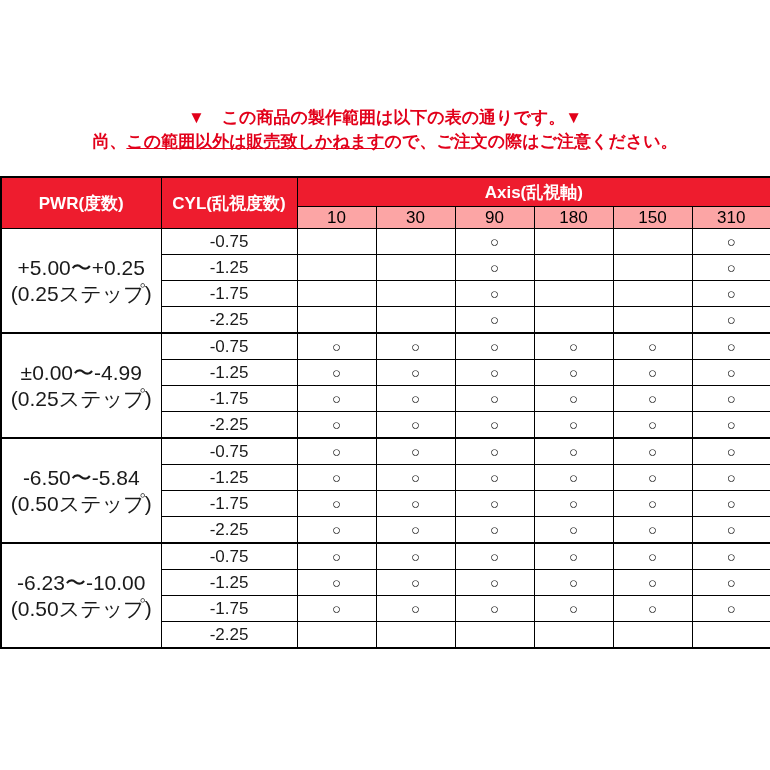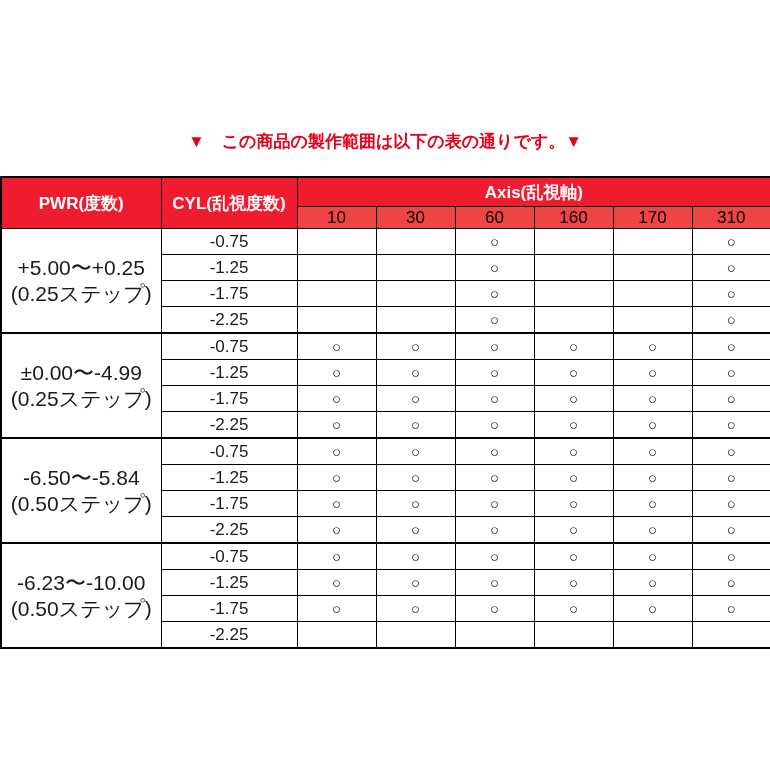--- a/index.html
+++ b/index.html
@@ -13,21 +13,20 @@
     background:#ffffff;
     font-family:"Liberation Sans","DejaVu Sans",sans-serif;
   }
   .notice{
     padding-top:106px;
     text-align:center;
     font-weight:bold;
     font-size:17px;
     line-height:24px;
     color:#e2001a;
-    margin-top:24px;
   }
   .notice .u{ text-decoration:underline; }
   table.spec{
     width:770px;
     margin-top:22px;
     border-collapse:collapse;
     table-layout:fixed;
     border:2px solid var(--border);
   }
   table.spec th, table.spec td{
@@ -40,21 +39,21 @@
   }
   th.redhead{
     background:var(--red);
     color:#ffffff;
     font-size:17px;
     font-weight:bold;
   }
   tr.axis-title-row th{ height:28px; }
   tr.axis-sub-row th{
     height:21px;
-    background:#ef4444;
+    background:#fca5a5;
     color:#000000;
     font-weight:normal;
     font-size:17px;
   }
   tbody td{
     height:25px;
     font-size:17px;
     color:#1a1a1a;
     background:#ffffff;
   }
@@ -66,20 +65,21 @@
     font-size:15px;
     color:#222222;
   }
   tr.group-start td{ border-top:2px solid var(--border); }
 </style>
 </head>
 <body>
 
 <div class="notice" style="color: rgb(226, 0, 26);">
   <div>▼　この商品の製作範囲は以下の表の通りです。▼</div>
+  <div><span>尚、</span><span class="u">この範囲以外は販売致しかねます</span><span>ので、ご注文の際はご注意ください。</span></div>
 </div>
 
 <table class="spec">
   <colgroup>
     <col style="width:160px">
     <col style="width:136px">
     <col style="width:79px">
       <col style="width:79px">
       <col style="width:79px">
     <col style="width:79px">
@@ -88,23 +88,23 @@
   </colgroup>
   <thead>
     <tr class="axis-title-row">
       <th rowspan="2" class="redhead">PWR(度数)</th>
       <th rowspan="2" class="redhead">CYL(乱視度数)</th>
       <th colspan="6" class="redhead">Axis(乱視軸)</th>
     </tr>
     <tr class="axis-sub-row">
         <th>10</th>
         <th>30</th>
-        <th>60</th>
-        <th>160</th>
-        <th>170</th>
+        <th>90</th>
+        <th>180</th>
+        <th>150</th>
         <th>310</th>
       </tr>
   </thead>
   <tbody>
       <tr>
         <td class="pwr-cell" rowspan="4">
           <div>+5.00〜+0.25</div>
           <div>(0.25ステップ)</div>
         </td>
         <td>-0.75</td>

